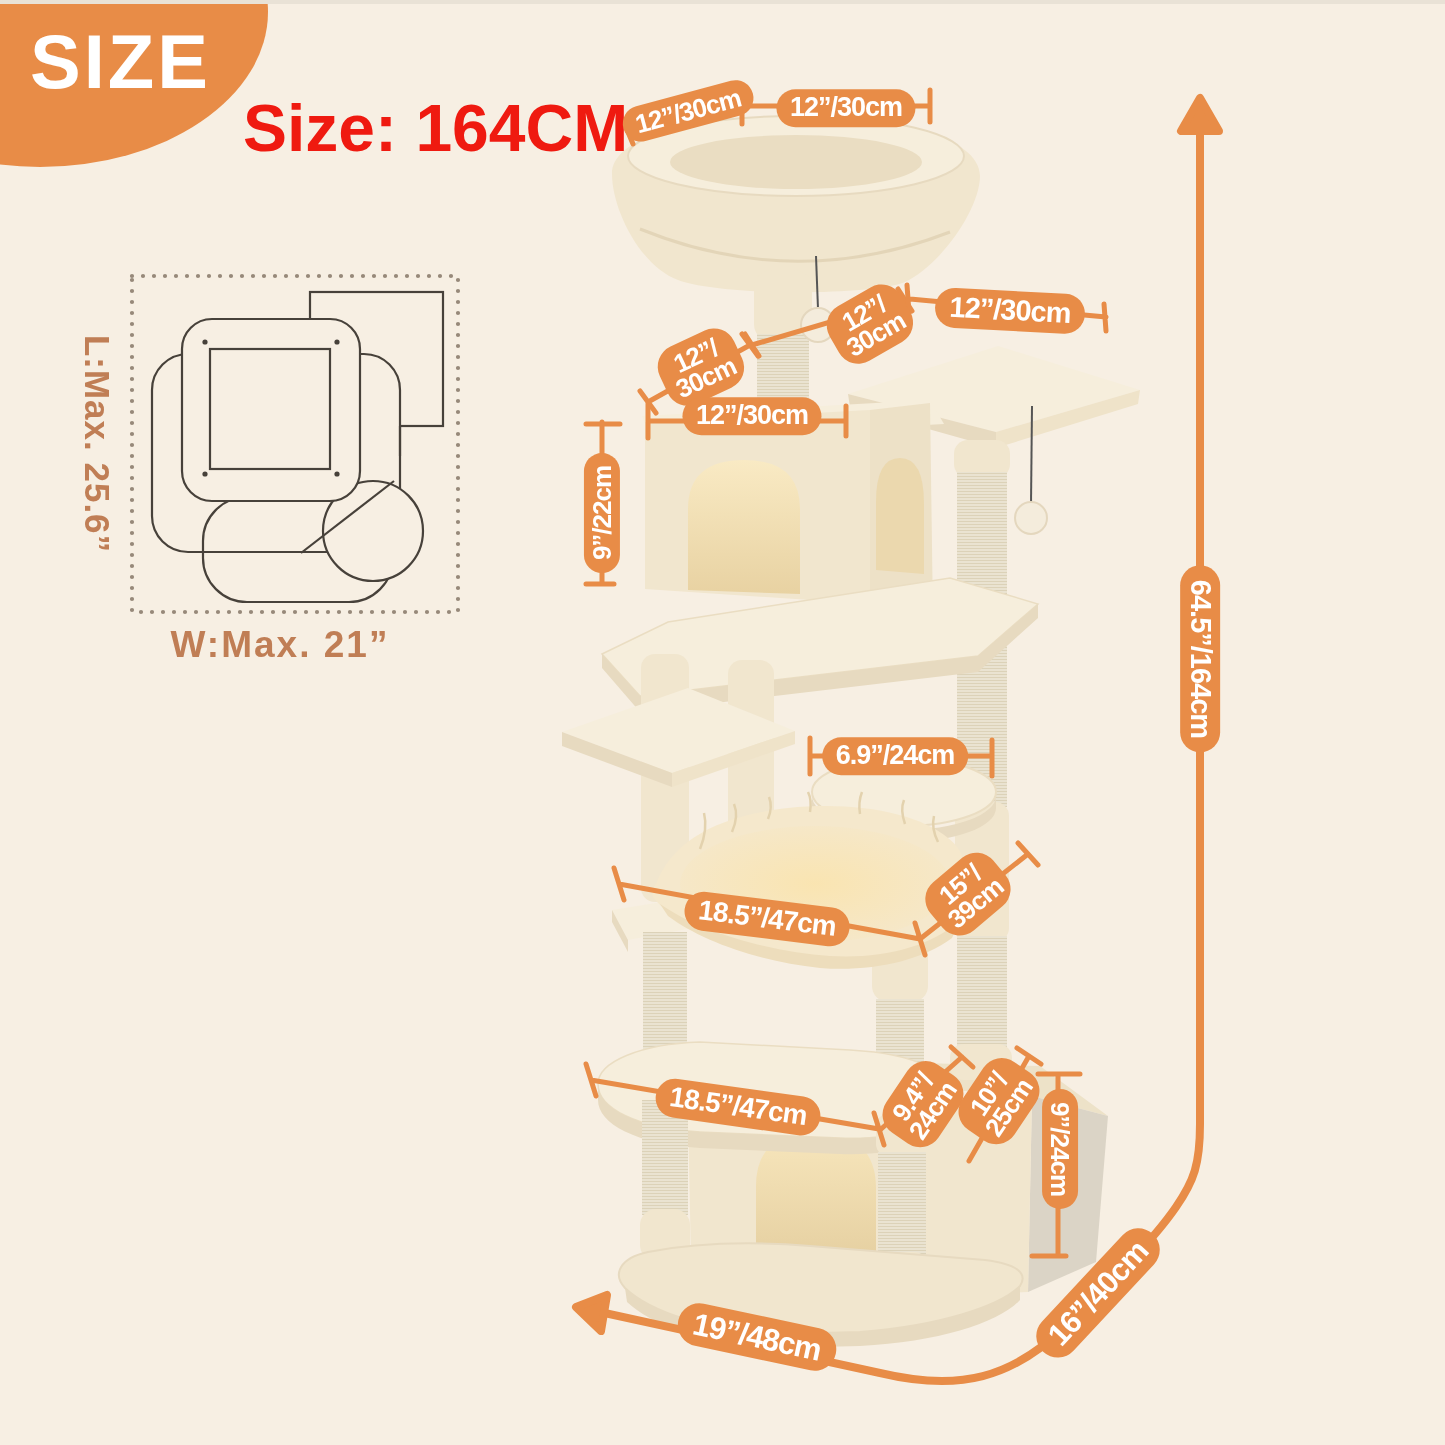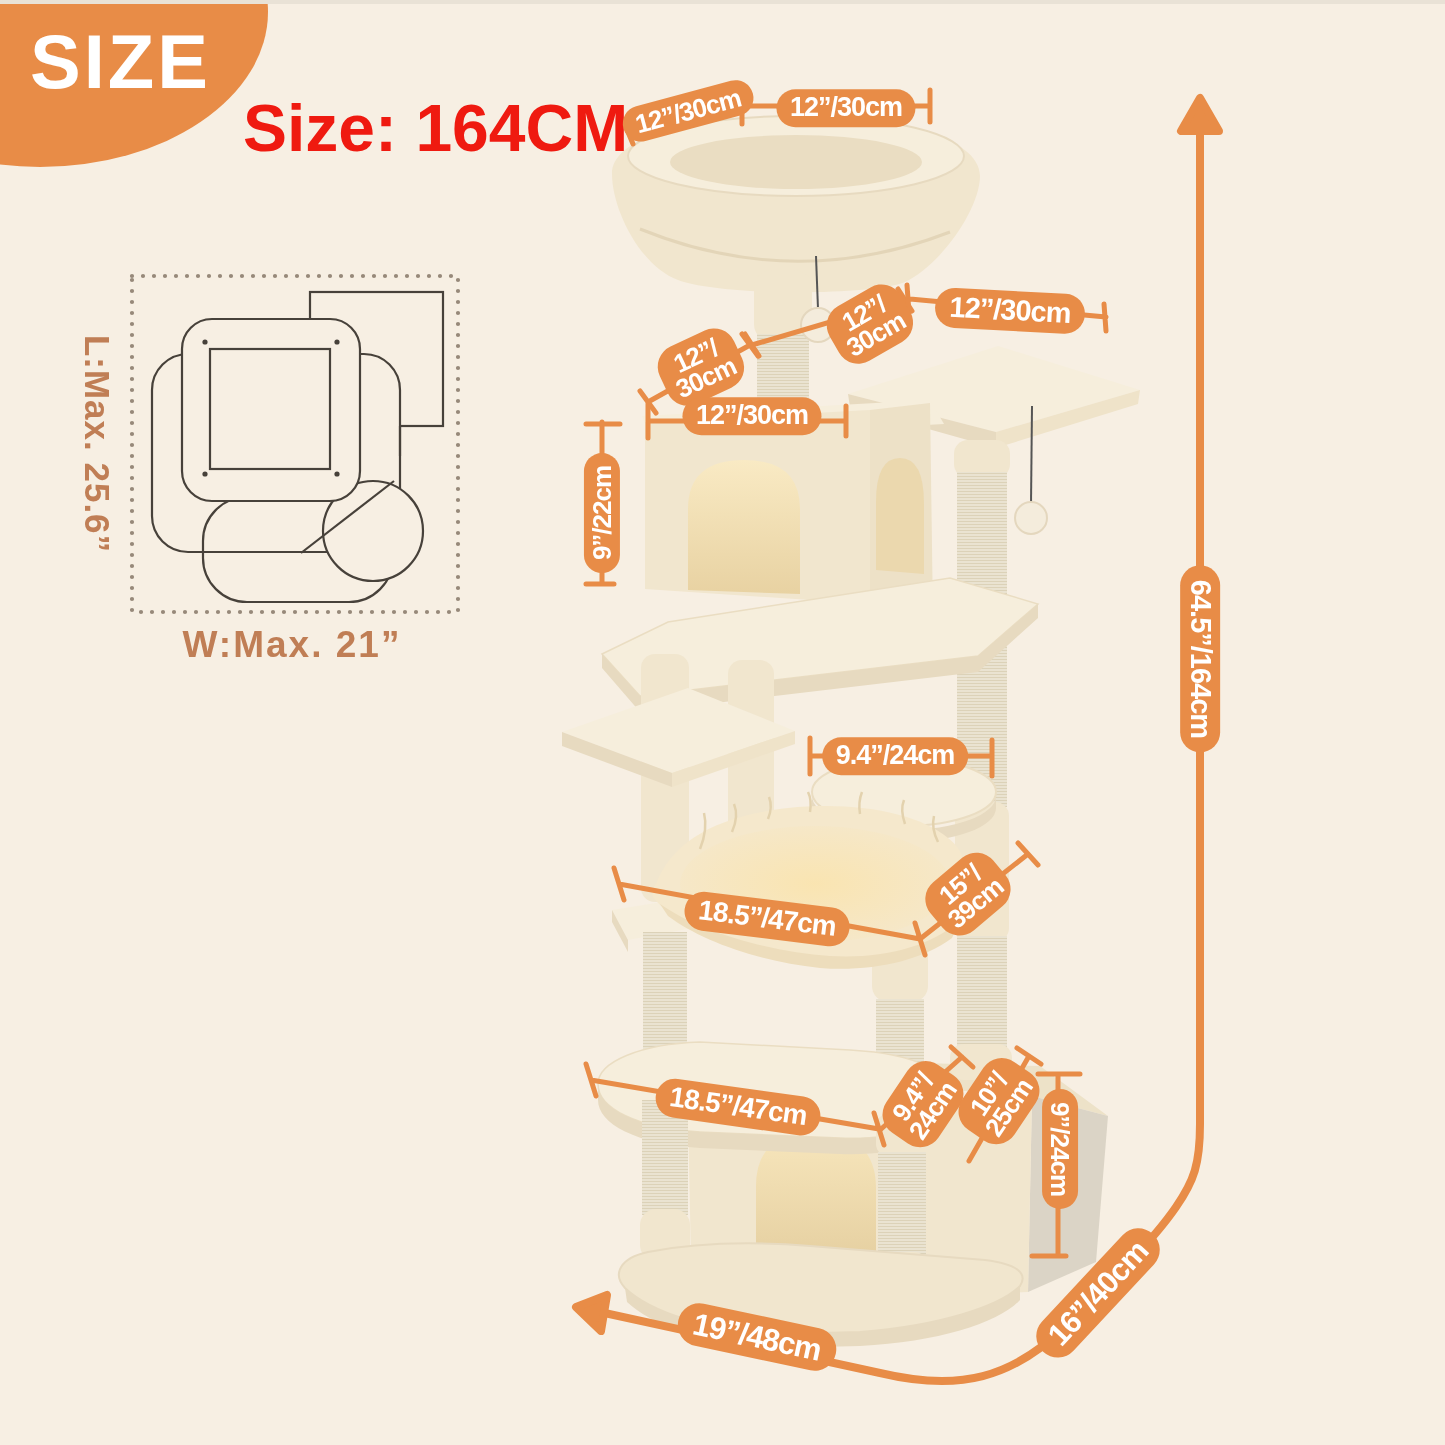--- a/index.html
+++ b/index.html
@@ -12,21 +12,21 @@
   .badge-text{
     position:absolute;left:30px;top:14px;color:#fff;
     font-size:76px;font-weight:bold;letter-spacing:3px;
   }
   .size-title{
     position:absolute;left:243px;top:86px;color:#EF1A10;
     font-size:66px;font-weight:bold;letter-spacing:0px;
   }
   .fp-text{position:absolute;color:#C07E55;font-weight:bold;white-space:nowrap;}
   .fp-l{left:97px;top:440px;font-size:35px;transform:translate(-50%,-50%) rotate(90deg);letter-spacing:1px;}
-  .fp-w{left:292px;top:641px;font-size:37px;transform:translate(-50%,-50%);letter-spacing:2px;text-align:center;}
+  .fp-w{left:280px;top:641px;font-size:37px;transform:translate(-50%,-50%);letter-spacing:2px;text-align:center;}
   .pill{
     position:absolute;background:#E88C47;color:#fff;font-weight:bold;
     text-align:center;white-space:pre-line;line-height:0.95;
     border-radius:2em;padding:0.22em 0.5em;letter-spacing:-1px;
     left:var(--x);top:var(--y);font-size:var(--fs,28px);
     transform:translate(-50%,-50%) rotate(var(--r,0deg));
   }
   .pill.two{border-radius:0.85em;padding:0.26em 0.38em;}
 </style>
 </head>
@@ -226,21 +226,21 @@
 
   <div class="pill" style="--x:688px;--y:107px;--r:-15deg;--fs:26px">12”/30cm</div>
   <div class="pill" style="--x:846px;--y:104px;--r:0deg;--fs:27px">12”/30cm</div>
   <div class="pill two" style="--x:870px;--y:320px;--r:-30deg;--fs:26px">12”/
 30cm</div>
   <div class="pill" style="--x:1010px;--y:307px;--r:3deg;--fs:29px">12”/30cm</div>
   <div class="pill two" style="--x:701px;--y:363px;--r:-25deg;--fs:26px">12”/
 30cm</div>
   <div class="pill" style="--x:752px;--y:412px;--r:0deg;--fs:27px">12”/30cm</div>
   <div class="pill" style="--x:602px;--y:509px;--r:-90deg;--fs:26px">9”/22cm</div>
-  <div class="pill" style="--x:895px;--y:752px;--r:0deg;--fs:27px">9.4”/24cm</div>
+  <div class="pill" style="--x:895px;--y:752px;--r:0deg;--fs:27px">6.9”/24cm</div>
   <div class="pill" style="--x:767px;--y:915px;--r:7deg;--fs:28px">18.5”/47cm</div>
   <div class="pill two" style="--x:968px;--y:890px;--r:-40deg;--fs:26px">15”/
 39cm</div>
   <div class="pill" style="--x:738px;--y:1103px;--r:8deg;--fs:28px">18.5”/47cm</div>
   <div class="pill two" style="--x:923px;--y:1100px;--r:-56deg;--fs:26px">9.4”/
 24cm</div>
   <div class="pill two" style="--x:999px;--y:1097px;--r:-56deg;--fs:26px">10”/
 25cm</div>
   <div class="pill" style="--x:1060px;--y:1145px;--r:90deg;--fs:26px">9”/24cm</div>
   <div class="pill" style="--x:757px;--y:1333px;--r:12deg;--fs:31px">19”/48cm</div>

